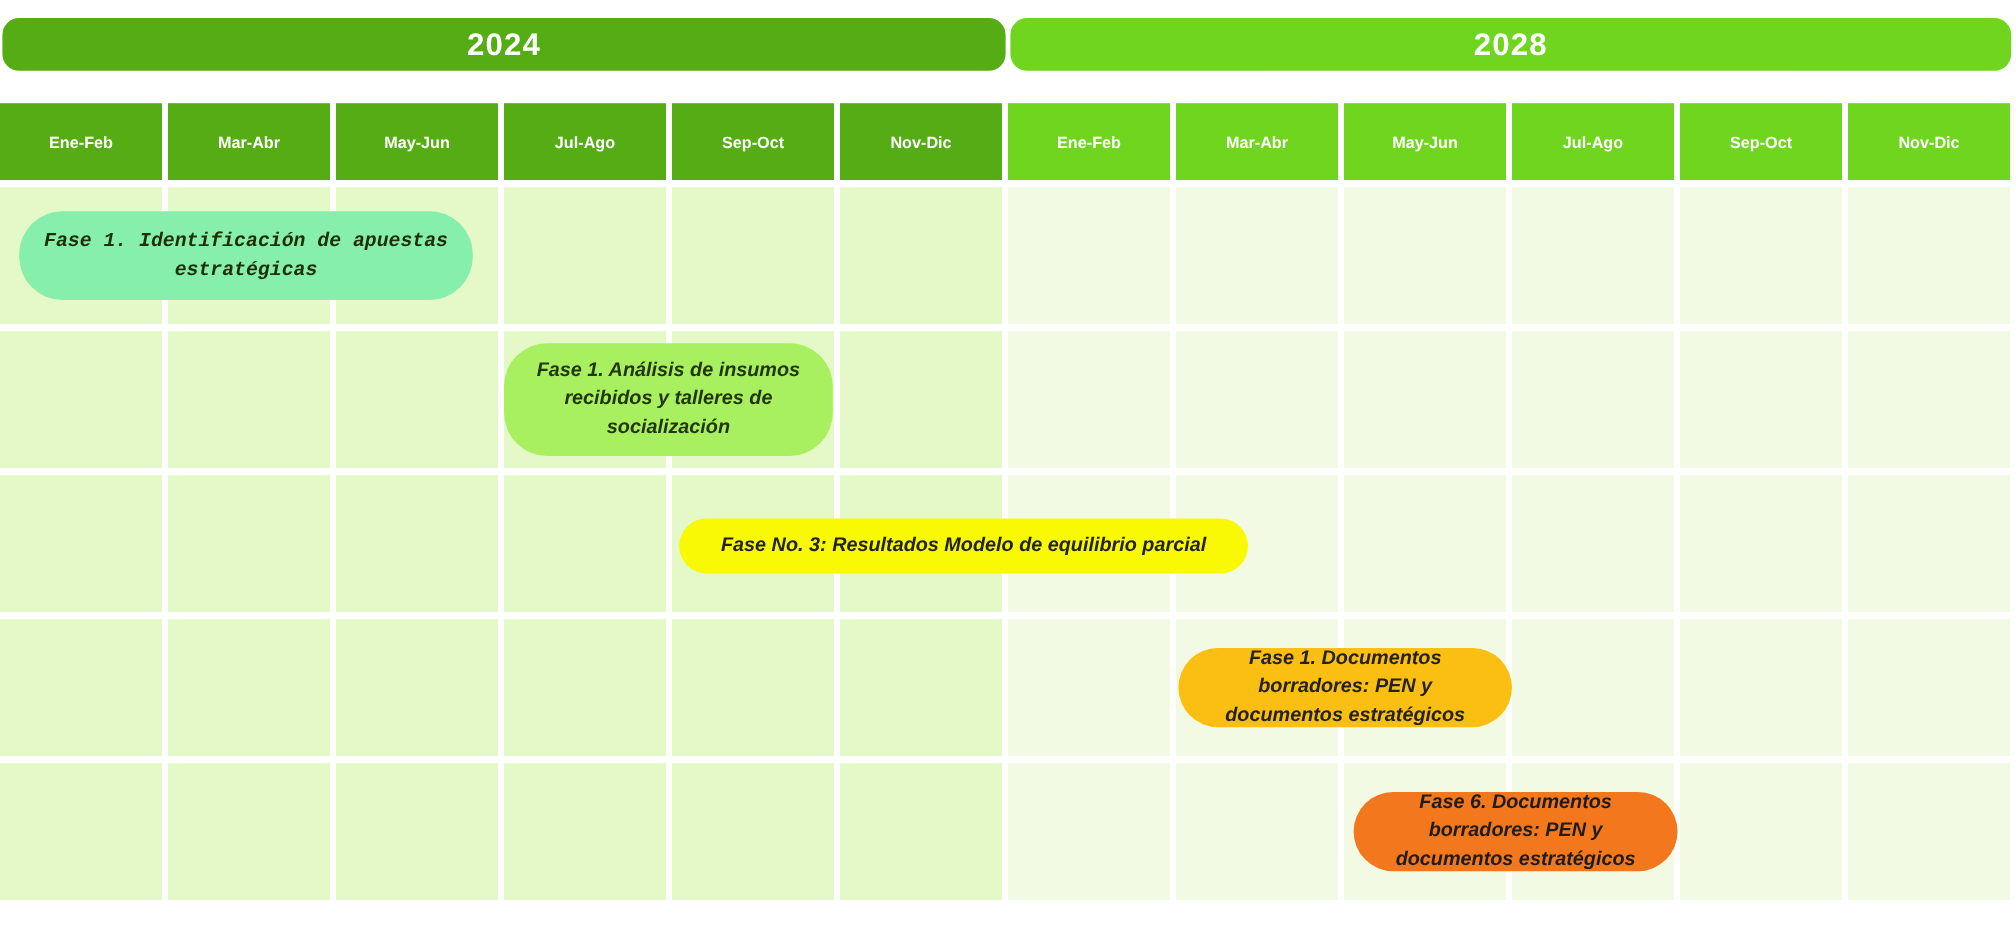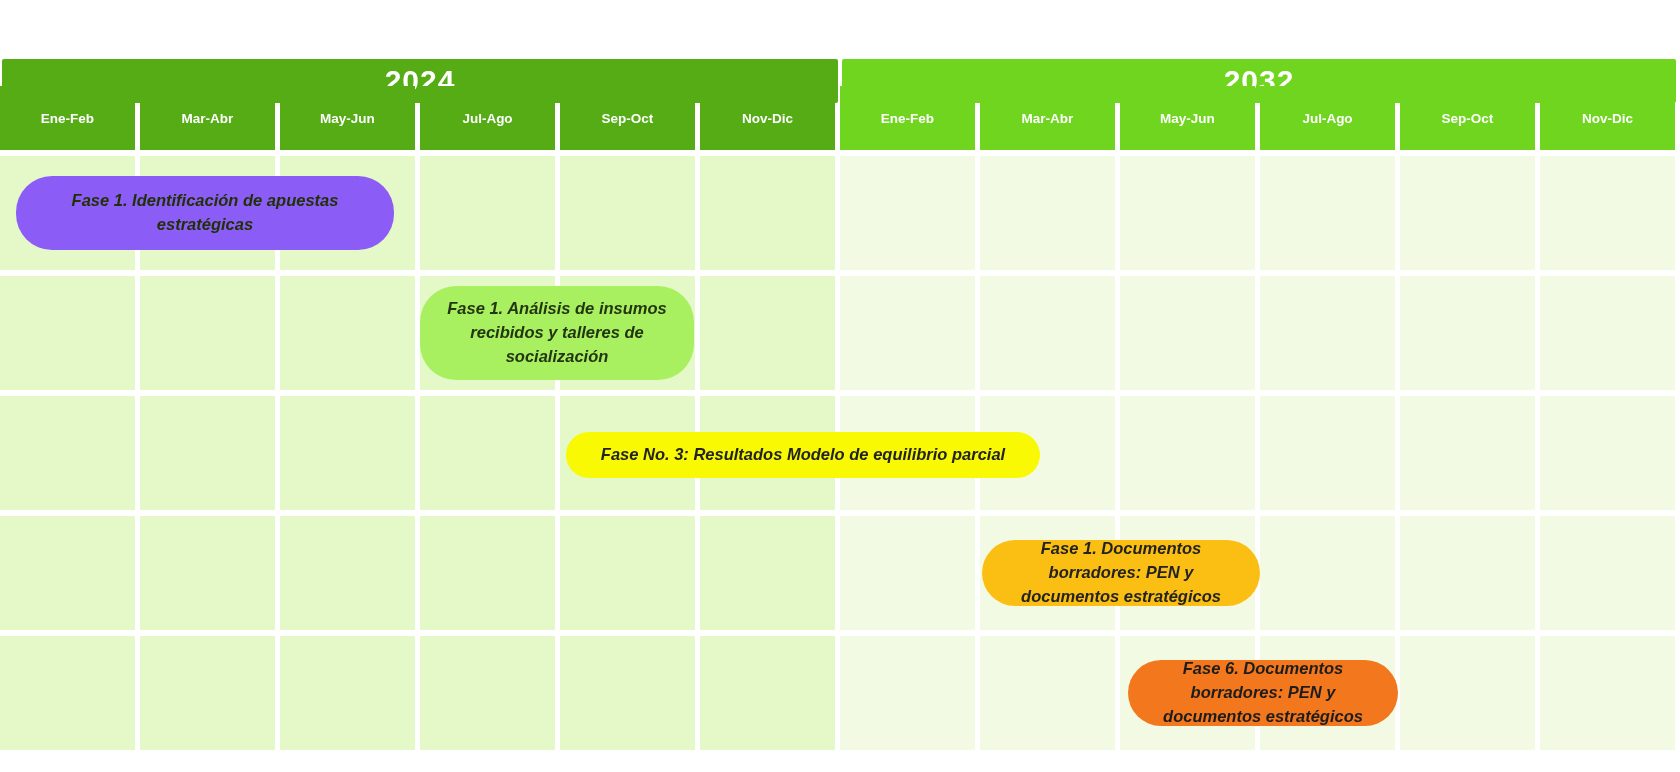--- a/index.html
+++ b/index.html
@@ -12,29 +12,28 @@
     position: relative;
     width: 1680px;
     height: 772px;
     background: #ffffff;
     overflow: hidden;
   }
   .year-bar {
     position: absolute;
     top: 15px;
     height: 44px;
-    border-radius: 2px;
+    border-radius: 14px;
     display: flex;
     align-items: center;
     justify-content: center;
     color: #ffffff;
-    font-size: 30px;
+    font-size: 26px;
     font-weight: bold;
     letter-spacing: 1px;
-    margin-top: 44px;
   }
   .year-2024 { left: 2px;   width: 836px; }
   .year-2025 { left: 842px; width: 834px; }
   .month-cell {
     position: absolute;
     top: 86px;
     height: 64px;
     width: 135px;
     display: flex;
     align-items: center;
@@ -62,21 +61,21 @@
     padding: 0 18px;
     box-sizing: border-box;
     z-index: 2;
   }
 </style>
 </head>
 <body>
 
 <div class="canvas">
   <div class="year-bar year-2024" style="background: rgb(85, 172, 21);">2024</div>
-  <div class="year-bar year-2025" style="background: rgb(112, 213, 31);">2032</div>
+  <div class="year-bar year-2025" style="background: rgb(112, 213, 31);">2028</div>
 
   <div id="month-row">
       <div class="month-cell" style="left: 0px; background: rgb(85, 172, 21);">Ene-Feb</div>
       <div class="month-cell" style="left: 140px; background: rgb(85, 172, 21);">Mar-Abr</div>
       <div class="month-cell" style="left: 280px; background: rgb(85, 172, 21);">May-Jun</div>
       <div class="month-cell" style="left: 420px; background: rgb(85, 172, 21);">Jul-Ago</div>
       <div class="month-cell" style="left: 560px; background: rgb(85, 172, 21);">Sep-Oct</div>
       <div class="month-cell" style="left: 700px; background: rgb(85, 172, 21);">Nov-Dic</div>
       <div class="month-cell" style="left: 840px; background: rgb(112, 213, 31);">Ene-Feb</div>
       <div class="month-cell" style="left: 980px; background: rgb(112, 213, 31);">Mar-Abr</div>
@@ -141,21 +140,21 @@
       <div class="grid-cell" style="left: 560px; top: 636px; background: rgb(228, 248, 200);"></div>
       <div class="grid-cell" style="left: 700px; top: 636px; background: rgb(228, 248, 200);"></div>
       <div class="grid-cell" style="left: 840px; top: 636px; background: rgb(243, 250, 228);"></div>
       <div class="grid-cell" style="left: 980px; top: 636px; background: rgb(243, 250, 228);"></div>
       <div class="grid-cell" style="left: 1120px; top: 636px; background: rgb(243, 250, 228);"></div>
       <div class="grid-cell" style="left: 1260px; top: 636px; background: rgb(243, 250, 228);"></div>
       <div class="grid-cell" style="left: 1400px; top: 636px; background: rgb(243, 250, 228);"></div>
       <div class="grid-cell" style="left: 1540px; top: 636px; background: rgb(243, 250, 228);"></div>
     </div>
   <div id="phases">
-      <div class="phase" style="left: 16px; width: 378px; height: 74px; top: 176px; background: #8b5cf6; color: rgb(31, 49, 4);">
+      <div class="phase" style="left: 16px; width: 378px; height: 74px; top: 176px; background: #86efac; color: rgb(31, 49, 4); font-family: Liberation Mono, monospace;">
         <span>Fase 1. Identificación de apuestas estratégicas</span>
       </div>
       <div class="phase" style="left: 420px; width: 274px; height: 94px; top: 286px; background: rgb(168, 240, 95); color: rgb(36, 53, 17);">
         <span>Fase 1. Análisis de insumos recibidos y talleres de socialización</span>
       </div>
       <div class="phase" style="left: 566px; width: 474px; height: 46px; top: 432px; background: rgb(248, 249, 3); color: rgb(35, 35, 35);">
         <span>Fase No. 3: Resultados Modelo de equilibrio parcial</span>
       </div>
       <div class="phase" style="left: 982px; width: 278px; height: 66px; top: 540px; background: rgb(251, 190, 18); color: rgb(35, 35, 35);">
         <span>Fase 1. Documentos borradores: PEN y documentos estratégicos</span>

